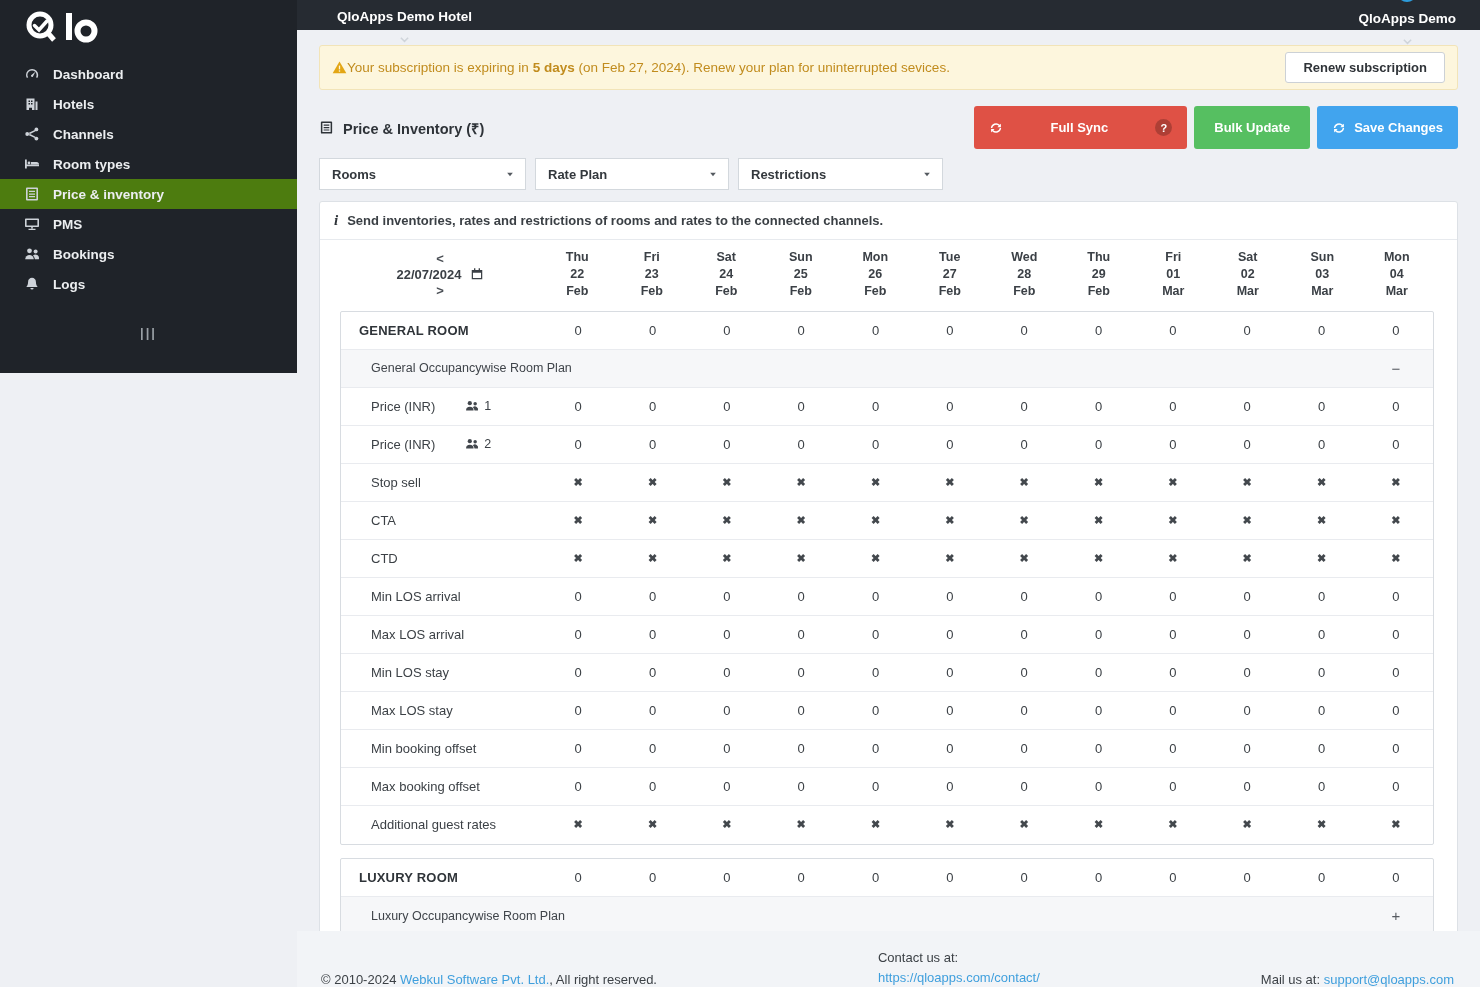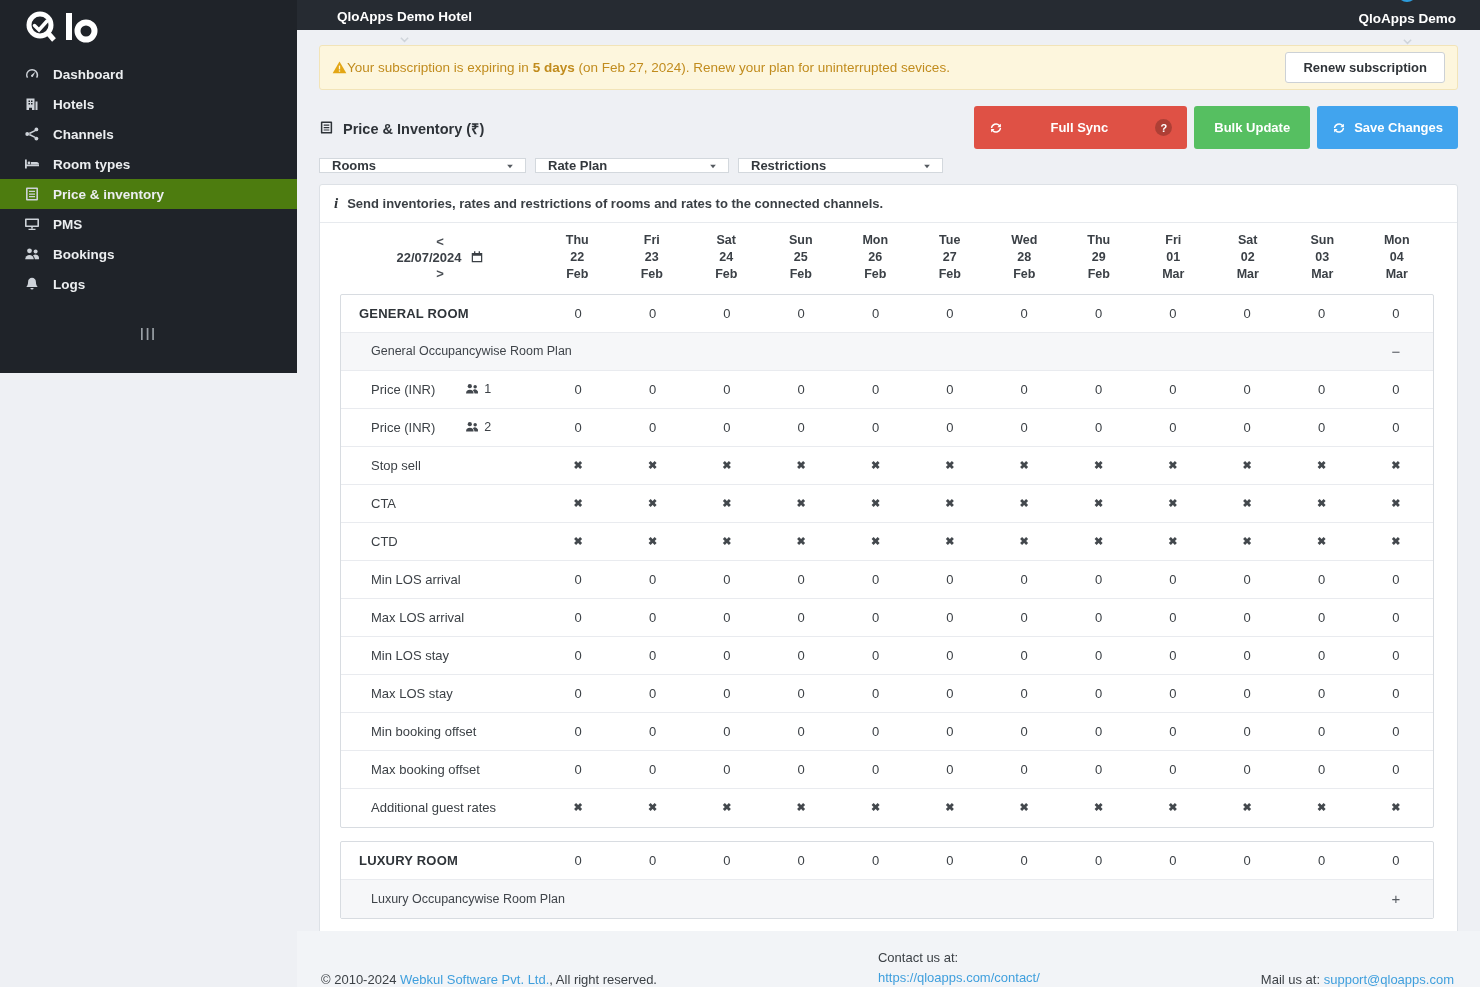--- a/index.html
+++ b/index.html
@@ -46,21 +46,21 @@
   .title-icon { width: 15px; height: 15px; color: #2e3338; }
   .actions { display: flex; gap: 7px; }
   .btn { border: none; border-radius: 3px; color: #fff; font-weight: 700; font-size: 13px; padding: 7px 15px; display: inline-flex; align-items: center; gap: 8px; font-family: inherit; cursor: pointer; }
   .btn .b-icon { width: 14px; height: 14px; color: #fff; }
   .btn.red { background: var(--sync-red, #df5145); gap: 47px; }
   .btn.green { background: var(--bulk-green, #56bf61); padding: 14px 20px; }
   .btn.blue { background: var(--save-blue, #41a4ee); }
   .help { width: 17px; height: 17px; border-radius: 50%; background: rgba(0,0,0,.22); font-size: 11px; display: grid; place-items: center; cursor: pointer; }
 
   .filters { margin-top: 9px; display: flex; gap: 9px; }
-  .filter { height: 15px; background: #fff; border: 1px solid #d3d8dd; border-radius: 0; display: flex; align-items: center; justify-content: space-between; padding: 0 9px 0 12px; font-size: 13px; font-weight: 700; color: #33383d; font-family: inherit; cursor: pointer; }
+  .filter { height: 32px; background: #fff; border: 1px solid #d3d8dd; border-radius: 0; display: flex; align-items: center; justify-content: space-between; padding: 0 9px 0 12px; font-size: 13px; font-weight: 700; color: #33383d; font-family: inherit; cursor: pointer; }
   .filter:nth-child(1) { width: 207px; }
   .filter:nth-child(2) { width: 194px; }
   .filter:nth-child(3) { width: 205px; }
   .caret { width: 12px; height: 12px; color: #555a60; }
 
   .card { margin-top: 11px; background: #fff; border: 1px solid #dde1e6; border-radius: 3px; padding-bottom: 20px; }
   .info-bar { padding: 10px 14px; border-bottom: 1px solid #e7eaee; font-size: 13px; font-weight: 700; color: #3a3f44; display: flex; gap: 9px; align-items: center; }
   .info-i { font-family: "Liberation Serif", serif; font-style: italic; font-weight: 700; font-size: 15px; color: #2f3439; }
 
   .grid { display: grid; grid-template-columns: 200px repeat(12, 1fr); }

